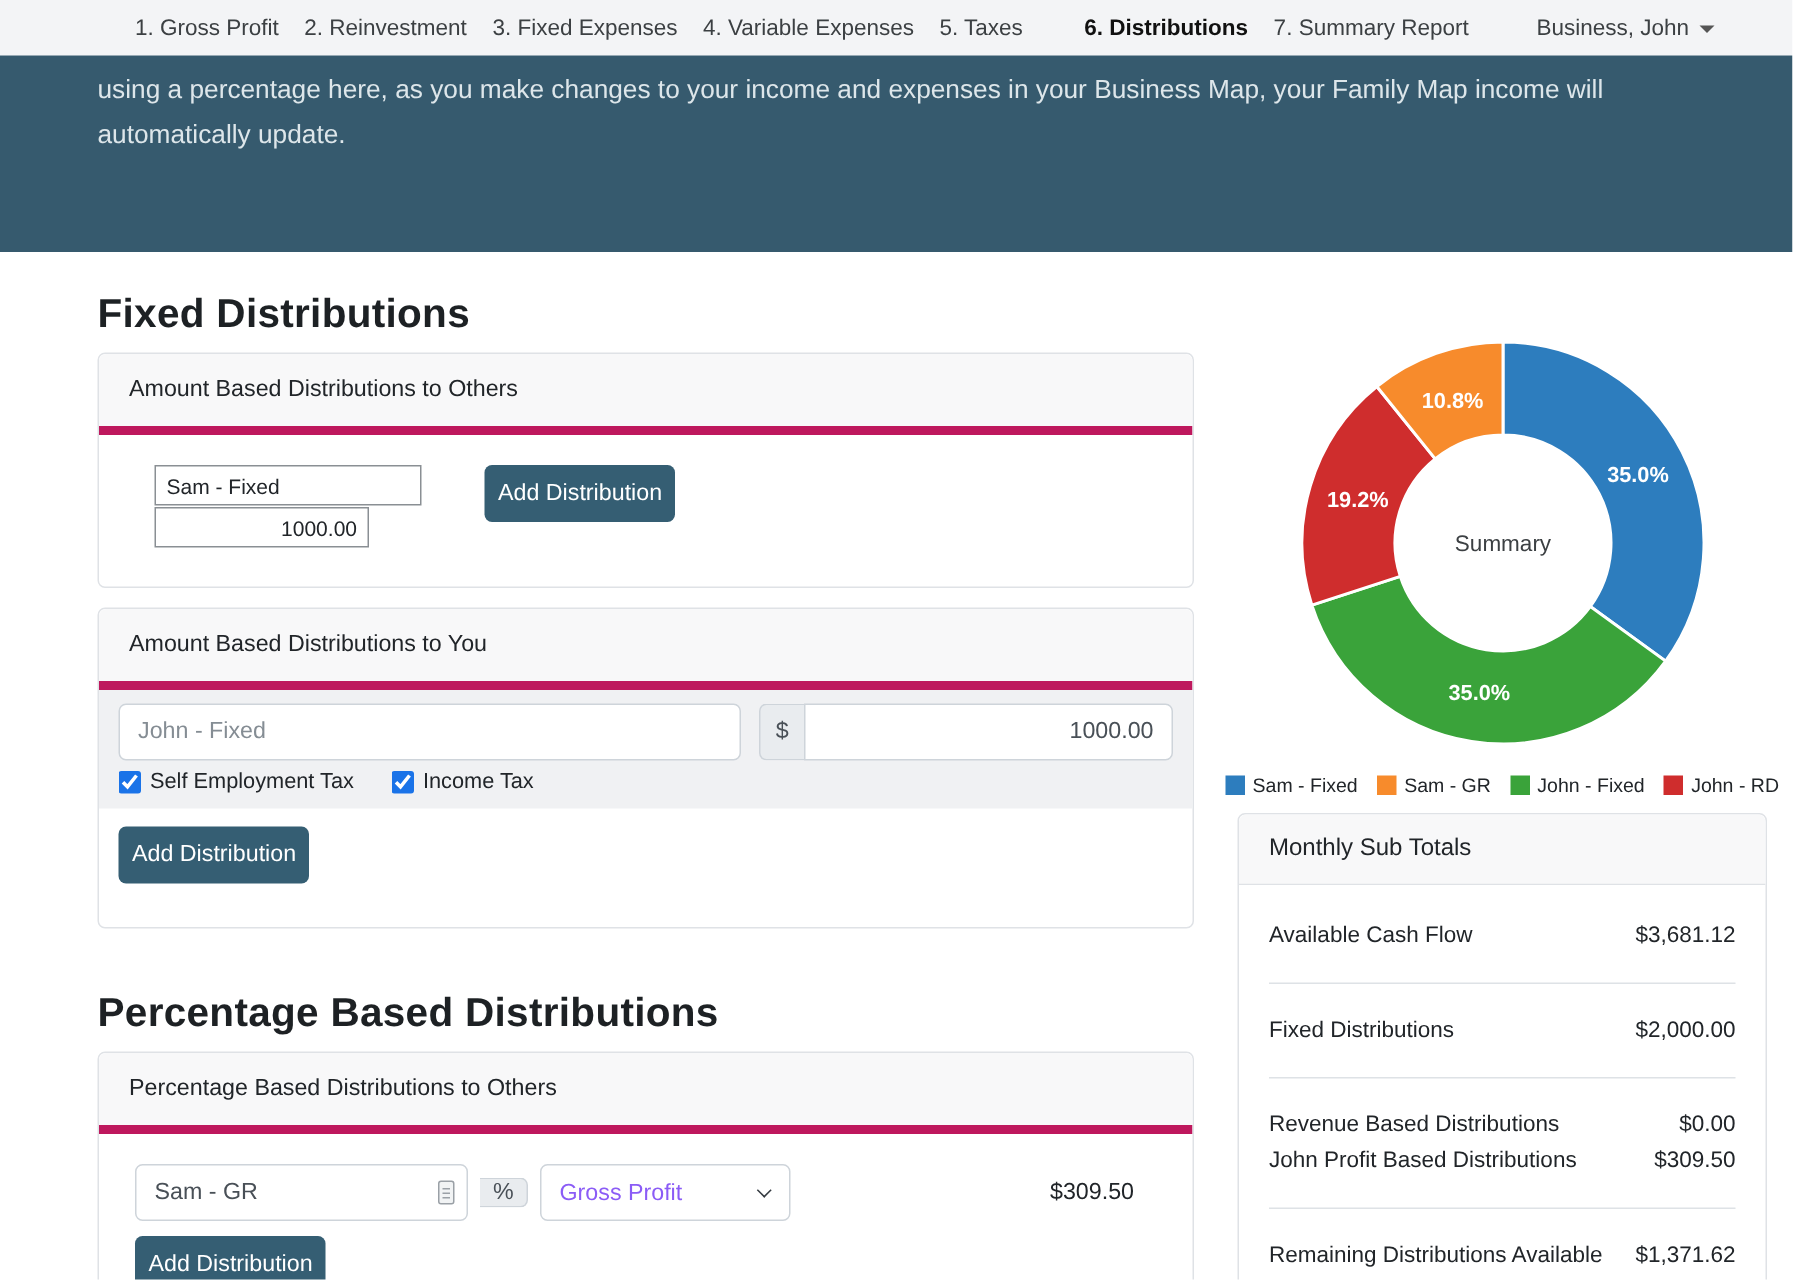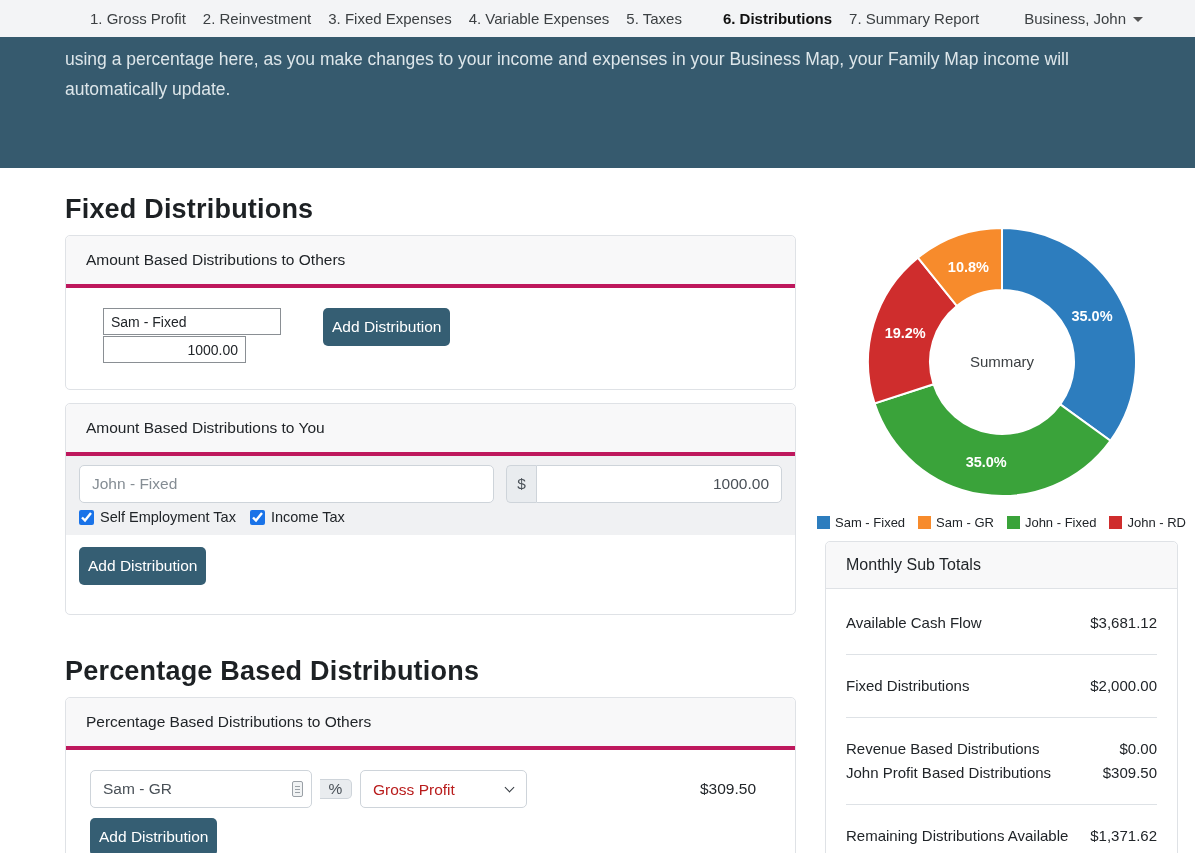--- a/index.html
+++ b/index.html
@@ -20,21 +20,21 @@
 
   
   .main { display:flex; padding:26px 0 0 65px; gap:29px; }
   .left-col { width:731px; }
   .right-col { width:353px; }
 
   h2.section-title { font-size:27px; font-weight:600; color:#1d2124; margin:0 0 10px 0; letter-spacing:.2px; }
   h2.section-title.second { margin-top:41px; }
 
   .card { border:1px solid #dfe2e6; border-radius:5px; background:#fff; margin-bottom:13px; }
-  .card-header { background:#f8f8f9; border-bottom:4px solid #be185d; padding:15px 20px;
+  .card-header { background:#f8f8f9; border-bottom:6px solid #be185d; padding:15px 20px;
     font-size:15.5px; color:#212529; border-radius:5px 5px 0 0; }
 
   
   .card1-body { position:relative; height:101px; padding:20px 0 0 37px; }
   .plain-input { display:block; border:1px solid #8a8f94; background:#fff; font-size:14px;
     height:27px; padding:2px 7px; font-family:"Liberation Sans",sans-serif; color:#212529; }
   .plain-input.name { width:178px; }
   .plain-input.amount { width:143px; text-align:right; margin-top:1px; }
   .btn-teal { display:inline-block; color:#fff; font-size:15.5px; border:none; border-radius:5px;
     padding:0 9px; height:38px; cursor:pointer; font-family:"Liberation Sans",sans-serif; }
@@ -50,38 +50,38 @@
   .addon.left { border-radius:5px 0 0 5px; border-right:none; width:30px; }
   .addon.right { border-radius:0 5px 5px 0; border-left:none; width:32px; }
   .igroup .bs-input { border-radius:0 5px 5px 0; text-align:right; }
   .igroup .bs-input.rflat { border-radius:5px 0 0 5px; }
 
   
   .strip { background:#f0f1f3; padding:9px 13px 10px; }
   .strip .row1 { display:flex; gap:12px; }
   .name-input-wide { width:424px; }
   .money-group .bs-input { width:246px; }
-  .checks { display:flex; gap:14px; margin-top:6px; align-items:center; }
+  .checks { display:flex; gap:25px; margin-top:6px; align-items:center; }
   .check-item { display:flex; align-items:center; gap:6px; font-size:14.5px; color:#212529; }
   .check-item input[type=checkbox] { width:15px; height:15px; accent-color:#1a73e8; cursor:pointer; }
   .card2-footer { padding:12px 13px 29px; }
 
   
   .card3-body { padding:20px 20px 120px 24px; }
   .card3-row { display:flex; gap:8px; align-items:center; }
   .namegr-wrap { position:relative; }
   .namegr-wrap .bs-input { width:222px; padding-right:30px; }
   .mini-doc-icon { position:absolute; right:9px; top:11px; width:11px; height:16px;
     border:1px solid #9aa0a6; border-radius:2px; background:#f1f3f4; }
   .mini-doc-icon::before { content:""; position:absolute; left:2px; right:2px; top:4px; height:1px; background:#9aa0a6;
     box-shadow:0 3px 0 #9aa0a6, 0 6px 0 #9aa0a6; }
   .pct-group .bs-input { width:130px; }
   .select-wrap { position:relative; }
   .bs-select { width:167px; height:38px; border:1px solid #ced4da; border-radius:5px; font-size:15.5px;
-    color:#b91c1c; padding:6px 30px 6px 12px; background:#fff; appearance:none; -webkit-appearance:none;
+    color:#8b5cf6; padding:6px 30px 6px 12px; background:#fff; appearance:none; -webkit-appearance:none;
     font-family:"Liberation Sans",sans-serif; cursor:pointer; }
   .select-caret { position:absolute; right:14px; top:14px; width:7px; height:7px;
     border-right:1.7px solid #343a40; border-bottom:1.7px solid #343a40; transform:rotate(45deg); pointer-events:none; }
   .computed-amount { margin-left:auto; margin-right:19px; font-size:15.5px; color:#212529; }
   .card3-btn { margin-top:10px; }
 
   
   .chart-wrap { width:270px; margin:33px auto 0; }
   .slice-label { fill:#fff; font-weight:bold; font-size:14.5px; font-family:"Liberation Sans",sans-serif; }
   .center-label { fill:#3c4043; font-size:15px; font-family:"Liberation Sans",sans-serif; }

